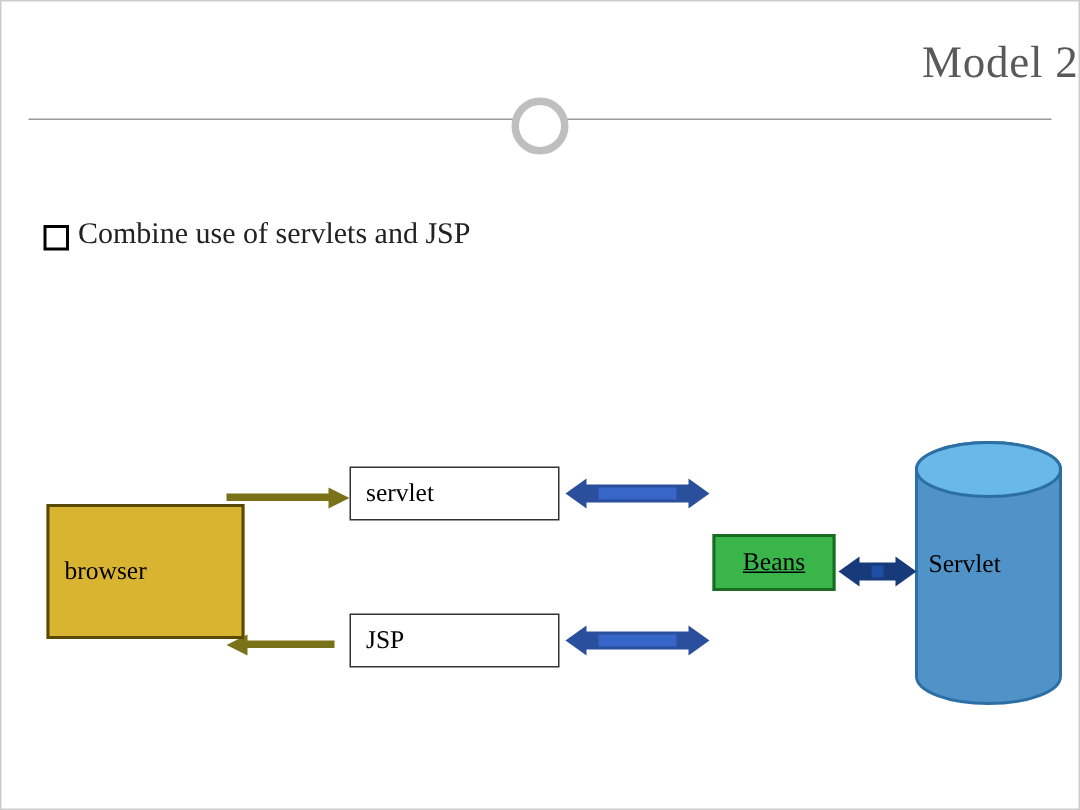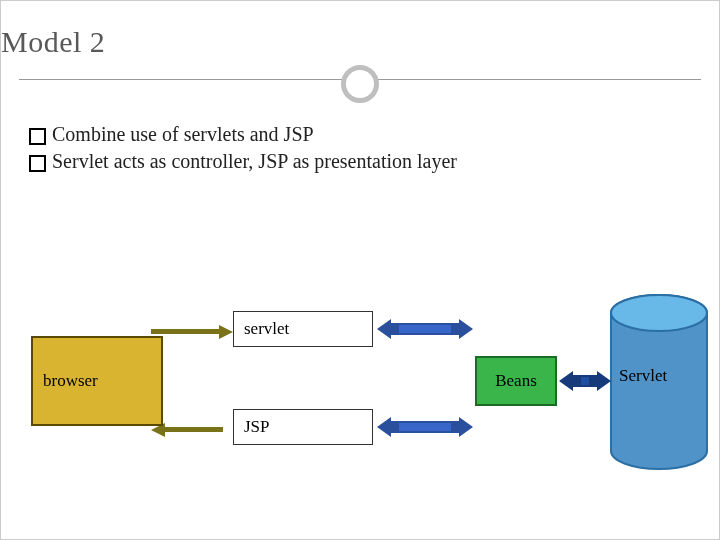--- a/index.html
+++ b/index.html
@@ -13,21 +13,21 @@
     overflow: hidden;
   }
   .slide {
     width: 720px;
     height: 540px;
     position: relative;
     border: 1px solid #ccc;
     box-sizing: border-box;
   }
   .title {
-    text-align: left;
+    text-align: right;
     font-size: 30px;
     color: #595959;
     margin-top: 24px;
     font-weight: normal;
     letter-spacing: .5px;
   }
   .hr-wrap {
     position: relative;
     margin-top: 20px;
     height: 28px;
@@ -41,21 +41,21 @@
     top: -14px;
     left: 50%;
     transform: translateX(-50%);
     width: 28px;
     height: 28px;
     border: 5px solid #bfbfbf;
     border-radius: 50%;
     background: #fff;
   }
   .bullets {
-    margin: 16px 28px 0 28px;
+    margin: 38px 28px 0 28px;
     font-size: 20px;
     color: #222;
   }
   .bullet-row {
     display: flex;
     align-items: flex-start;
     margin-bottom: 4px;
   }
   .sq {
     width: 13px;
@@ -103,24 +103,25 @@
     top: 128px;
     width: 140px;
     height: 36px;
     background: #fff;
     border: 1.5px solid #333;
   }
   .beans {
     left: 474px;
     top: 75px;
     width: 82px;
-    height: 50px;
+    height: 38px;
     background: #39b54a;
     border: 2px solid #1a6b24;
     justify-content: center;
+    text-decoration: underline;
   }
   .database-label {
     position: absolute;
     left: 618px;
     top: 85px;
     font-size: 17px;
     color: #000;
   }
   .db {
     position: absolute;
@@ -196,24 +197,20 @@
   <div class="hr-wrap">
     <div class="hr-line"></div>
     <div class="hr-circle"></div>
   </div>
 
   <div class="bullets">
     <div class="bullet-row">
       <span class="sq"></span>
       <span>Combine use of servlets and JSP</span>
     </div>
-    <div class="bullet-row">
-      <span class="sq"></span>
-      <span>Servlet acts as controller, JSP as presentation layer</span>
-    </div>
   </div>
 
   <div class="diagram">
 
     <svg class="db" viewBox="0 0 100 180">
       <ellipse cx="50" cy="22" rx="48" ry="18" fill="#68b8e8" stroke="#2c6fa5" stroke-width="2"></ellipse>
       <path d="M 2 22 L 2 160 A 48 18 0 0 0 98 160 L 98 22" fill="#4f93c9" stroke="#2c6fa5" stroke-width="2"></path>
       <ellipse cx="50" cy="22" rx="48" ry="18" fill="#68b8e8" stroke="#2c6fa5" stroke-width="2"></ellipse>
     </svg>
 

